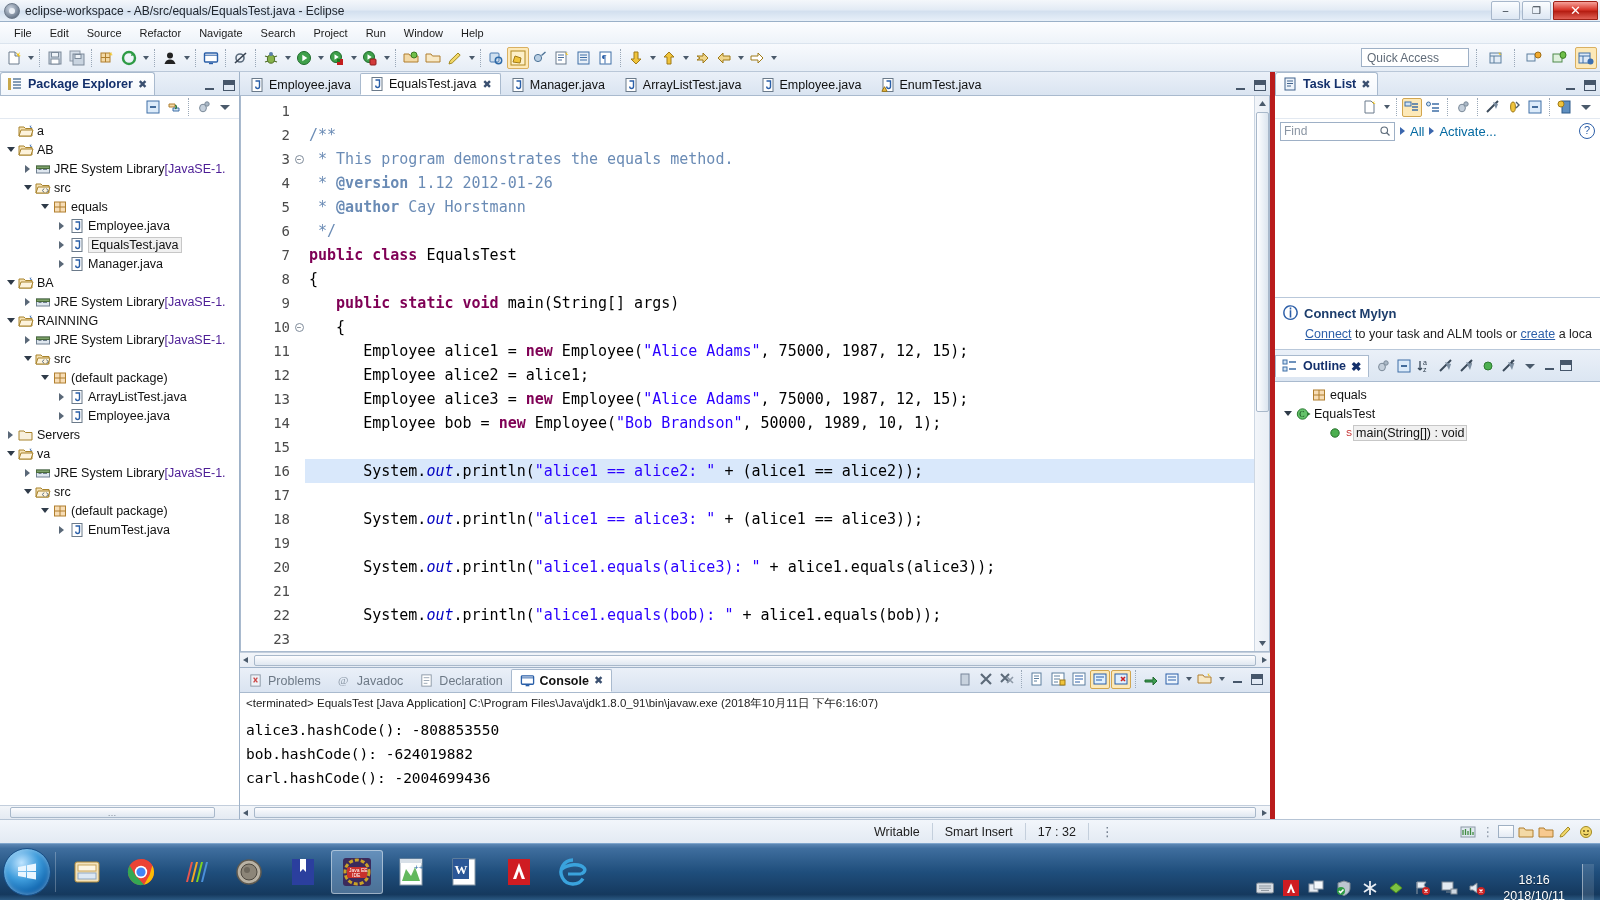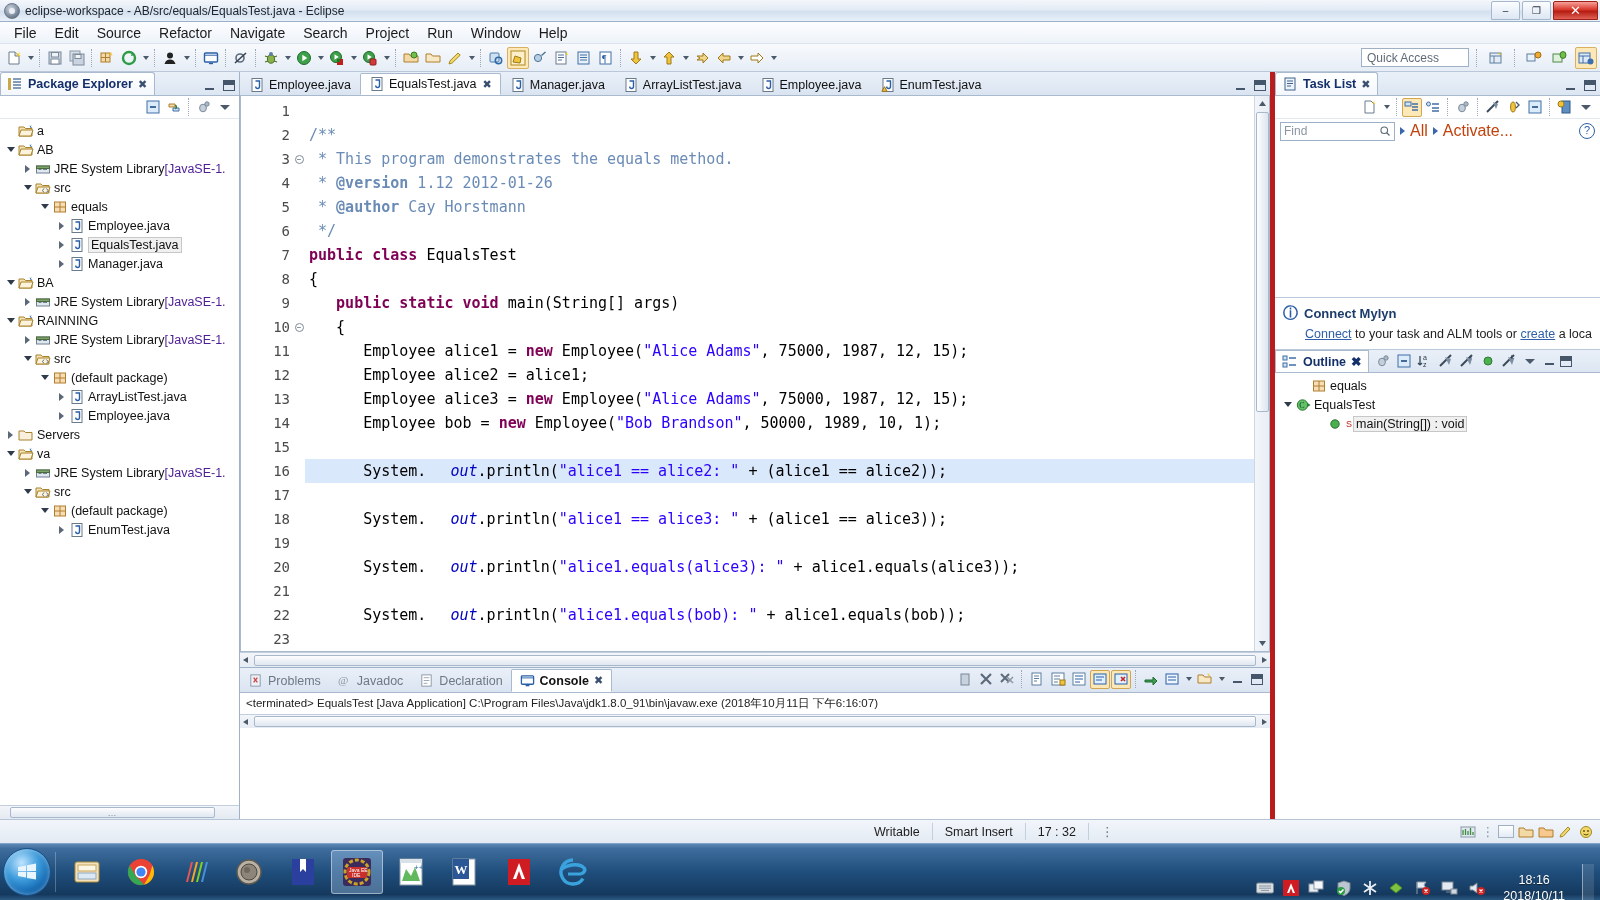--- a/index.html
+++ b/index.html
@@ -58,21 +58,21 @@
 
   
   .menubar {
     height: 22px;
     background: linear-gradient(to bottom, #fcfdff, #eef3f9);
     display: flex; align-items: center;
     padding-left: 5px;
     border-bottom: 1px solid #dbe4ee;
   }
   .menubar .mi {
-    padding: 12px 9px; font-size: 14px; color: #1b1b1b; cursor: default;
+    padding: 12px 9px; font-size: 11px; color: #1b1b1b; cursor: default;
   }
 
   
   .toolbar {
     height: 28px;
     background: linear-gradient(to bottom, #f8fafd, #e6edf6);
     border-bottom: 1px solid #b9c7d8;
     display: flex; align-items: center;
     padding: 0 3px;
     gap: 0px;
@@ -198,21 +198,21 @@
     flex: 1; position: relative; overflow: hidden;
     font-family: "DejaVu Sans Mono", monospace; font-size: 15px;
     padding-top: 3px; background: #fff;
   }
   .cline { height: 24px; line-height: 24px; white-space: pre; padding-left: 4px; }
   .cline.hl { background: #d9e8fb; }
   .kw { color: #7f0055; font-weight: bold; }
   .str { color: #2a00ff; }
   .doc { color: #6a8bb5; }
   .docb { color: #6a8bb5; font-weight:bold;}
-  .field { color: #0000c0; font-style: italic; margin-left: 24px; }
+  .field { color: #0000c0; font-style: italic; }
   .plain { color: #000; }
   .vscroll {
     width: 15px; background: linear-gradient(to right,#f2f5f9,#e9eef5);
     border-left: 1px solid #cdd7e3; display:flex; flex-direction:column; align-items:center;
   }
   .vsarr { width:15px;height:15px; display:flex;align-items:center;justify-content:center;}
   .vsthumb{
     width: 13px; margin-top: 1px;
     background: linear-gradient(to right,#fefeff,#dce5ef);
     border: 1px solid #a8b8ca; border-radius:2px;
@@ -224,33 +224,33 @@
 
   
   .rightpanel { width: 330px; display: flex; flex-direction: column; border-left: 5px solid #b91c1c;}
   .tasklist { height: 225px; }
   .findrow { height: 24px; display:flex; align-items:center; gap:5px; padding: 2px 5px; background:#fff;}
   .findbox {
     width: 115px; height: 19px; border:1px solid #9eb0c6; background:#fff;
     display:flex; align-items:center; padding:0 3px; justify-content:space-between;
     font-size:12px; color:#8a95a3;
   }
-  .flink { color:#c2410c; font-size:16px;}
+  .flink { color:#0369a1; font-size:13px;}
   .ftri { width:0;height:0;border-top:4px solid transparent;border-bottom:4px solid transparent;border-left:5px solid #3a66ad;}
   .tasklist-body { flex:1; background:#fff; }
   .mylyn {
     border-top:1px solid #b9c8da; border-bottom:1px solid #b9c8da;
     background:#fff; padding: 6px 8px 8px 8px;
   }
   .mylyn-title { font-size:13px; font-weight:bold; color:#1b3c6b; display:flex; align-items:center; gap:6px;}
   .mylyn-sub { font-size:12.5px; color:#222; padding-left:22px; margin-top:4px; white-space:nowrap;}
   .mylyn-sub a { color:#2d5fa8; text-decoration: underline;}
   .outline { flex: 1; }
   .outlinetabbar {
-    height: 23px; display:flex; align-items:center;
+    height: 32px; display:flex; align-items:center;
     background: linear-gradient(to bottom, #eaf0f8, #dce6f2);
     border-bottom:1px solid #a9bace; position:relative;
   }
   .otab {
     height:22px; display:flex; align-items:center; gap:5px; padding:0 6px;
     background:#fff; border:1px solid #a9bace; border-bottom:none;
     font-size:12.5px; font-weight:bold; color:#14306b;
   }
   .outline-body { flex:1; background:#fff; padding-top:3px; }
 
@@ -1181,20 +1181,25 @@
                   <path d="M1 12V4h5l1.5 2H14v6z" fill="#f8e9c6" stroke="#b07f2e"></path>
                   <path d="M10 2l1 1.2L12.4 2l-.6 1.8 1.6.7-1.9.4" fill="#f5c518"></path>
                 </svg>
               </div>
             <div class="arrow"></div>
             <div class="minico" style="margin:0 6px 0 4px;"></div>
             <div class="maxico" style="margin-right:4px;"></div>
           </div>
         </div>
         <div class="cline-head">&lt;terminated&gt; EqualsTest [Java Application] C:\Program Files\Java\jdk1.8.0_91\bin\javaw.exe (2018年10月11日 下午6:16:07)</div>
+        <div class="console-out" id="console-out">
+            <div>alice3.hashCode(): -808853550</div>
+            <div>bob.hashCode(): -624019882</div>
+            <div>carl.hashCode(): -2004699436</div>
+          </div>
         <div class="console-hscroll">
           <div style="width:12px;height:12px;display:flex;align-items:center;justify-content:center;">
               <svg width="8" height="8" viewBox="0 0 8 8">
                 <path d="M6 1L1 4l5 3z" fill="#4a5a6b"></path>
               </svg>
             </div>
           <div style="flex:1;height:11px;margin:0 2px;background:linear-gradient(to bottom,#fdfdfe,#dfe7f1);border:1px solid #a8b8ca;border-radius:2px;"></div>
           <div style="width:12px;height:12px;display:flex;align-items:center;justify-content:center;">
               <svg width="8" height="8" viewBox="0 0 8 8">
                 <path d="M2 1l5 3-5 3z" fill="#4a5a6b"></path>

